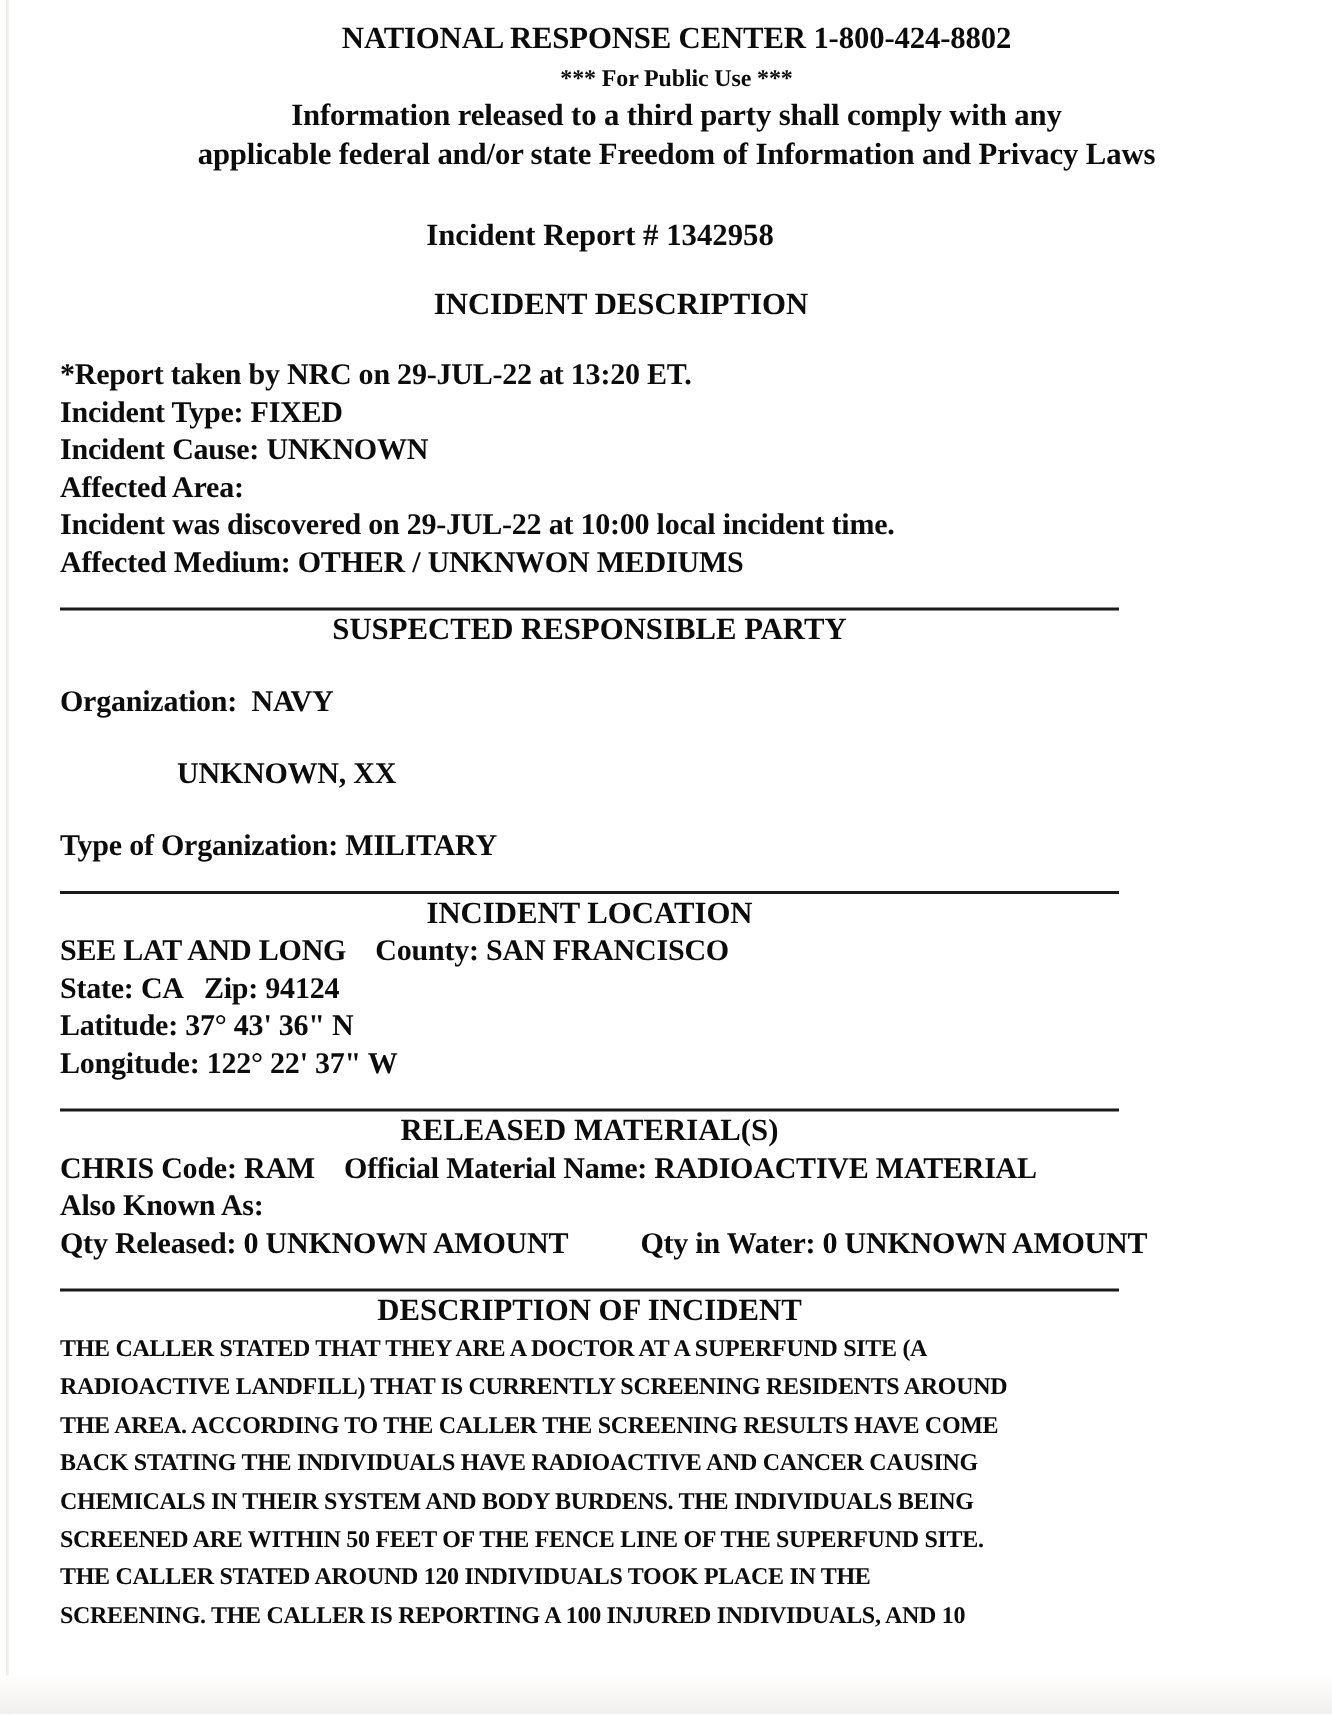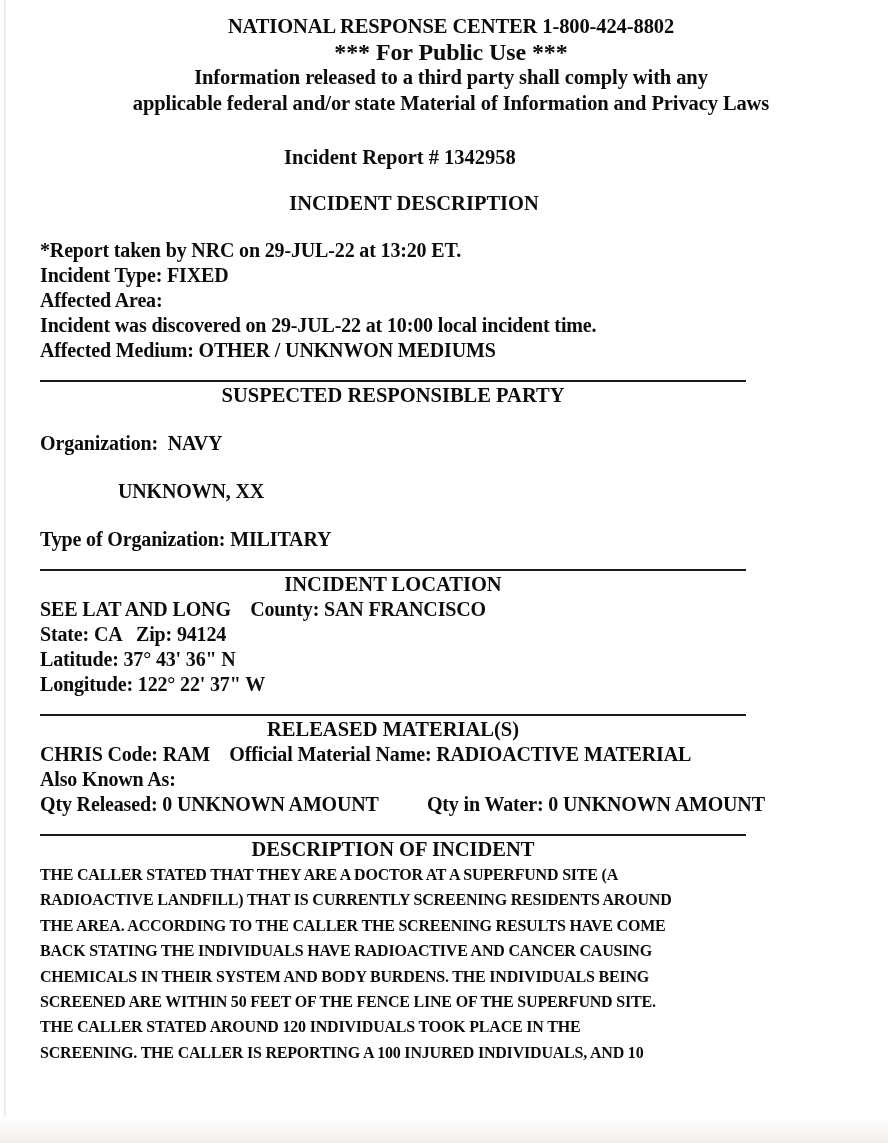--- a/index.html
+++ b/index.html
@@ -48,21 +48,21 @@
     font-weight: bold;
     color: #0c0c0c;
     font-size: 20.5px;
     line-height: 25.5px;
     text-align: center;
     letter-spacing: -0.1px;
   }
   .hdr-block {
     margin-left: -18px;
   }
-  .hdr-line2 { font-size: 24px; }
+  .hdr-line2 { font-size: 16px; }
   .centered-head {
     font-weight: bold;
     font-size: 20.5px;
     color: #0c0c0c;
     text-align: center;
   }
   .gap-sm { height: 17px; }
   .gap-md { height: 23px; }
   .gap-lg { height: 30px; }
 
@@ -122,36 +122,37 @@
 <div class="page">
 
   <div class="scan-edge-left"></div>
 
   <div class="content">
 
     <div class="hdr-block">
       <div class="hdr">NATIONAL RESPONSE CENTER 1-800-424-8802</div>
       <div class="hdr hdr-line2">*** For Public Use ***</div>
       <div class="hdr">Information released to a third party shall comply with any</div>
-      <div class="hdr">applicable federal and/or state Material of Information and Privacy Laws</div>
+      <div class="hdr">applicable federal and/or state Freedom of Information and Privacy Laws</div>
     </div>
 
     <div class="gap-lg"></div>
 
     <div class="centered-head incident-report-no">Incident Report # 1342958</div>
 
     <div class="gap-md"></div>
 
     <div class="centered-head incident-description-title">INCIDENT DESCRIPTION</div>
 
     <div class="gap-md"></div>
 
     <div>
       <div class="field-line">*Report taken by NRC on 29-JUL-22 at 13:20 ET.</div>
       <div class="field-line">Incident Type: FIXED</div>
+      <div class="field-line">Incident Cause: UNKNOWN</div>
       <div class="field-line">Affected Area:</div>
       <div class="field-line">Incident was discovered on 29-JUL-22 at 10:00 local incident time.</div>
       <div class="field-line">Affected Medium: OTHER / UNKNWON MEDIUMS</div>
     </div>
 
     <div class="gap-sm"></div>
 
     <hr class="rule">
     <div class="section-head sus">SUSPECTED RESPONSIBLE PARTY</div>
 

